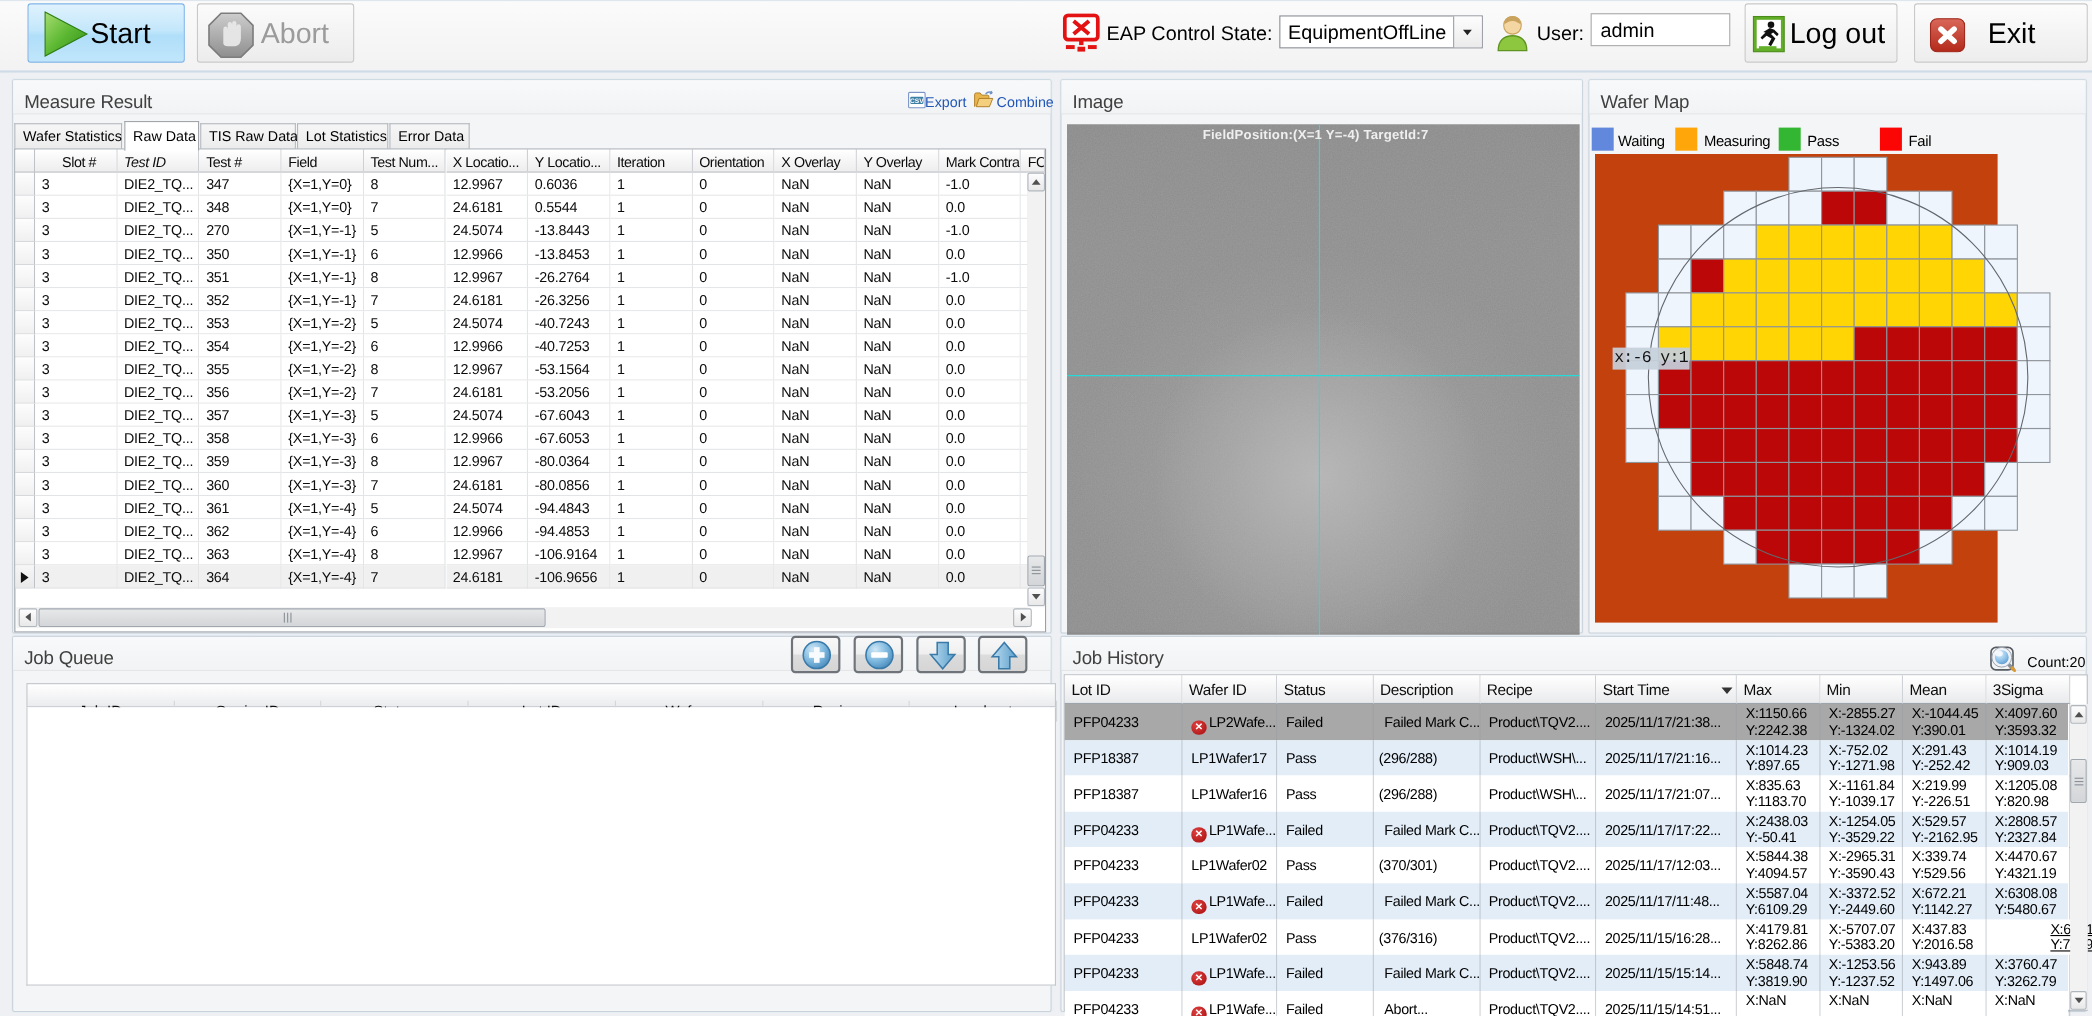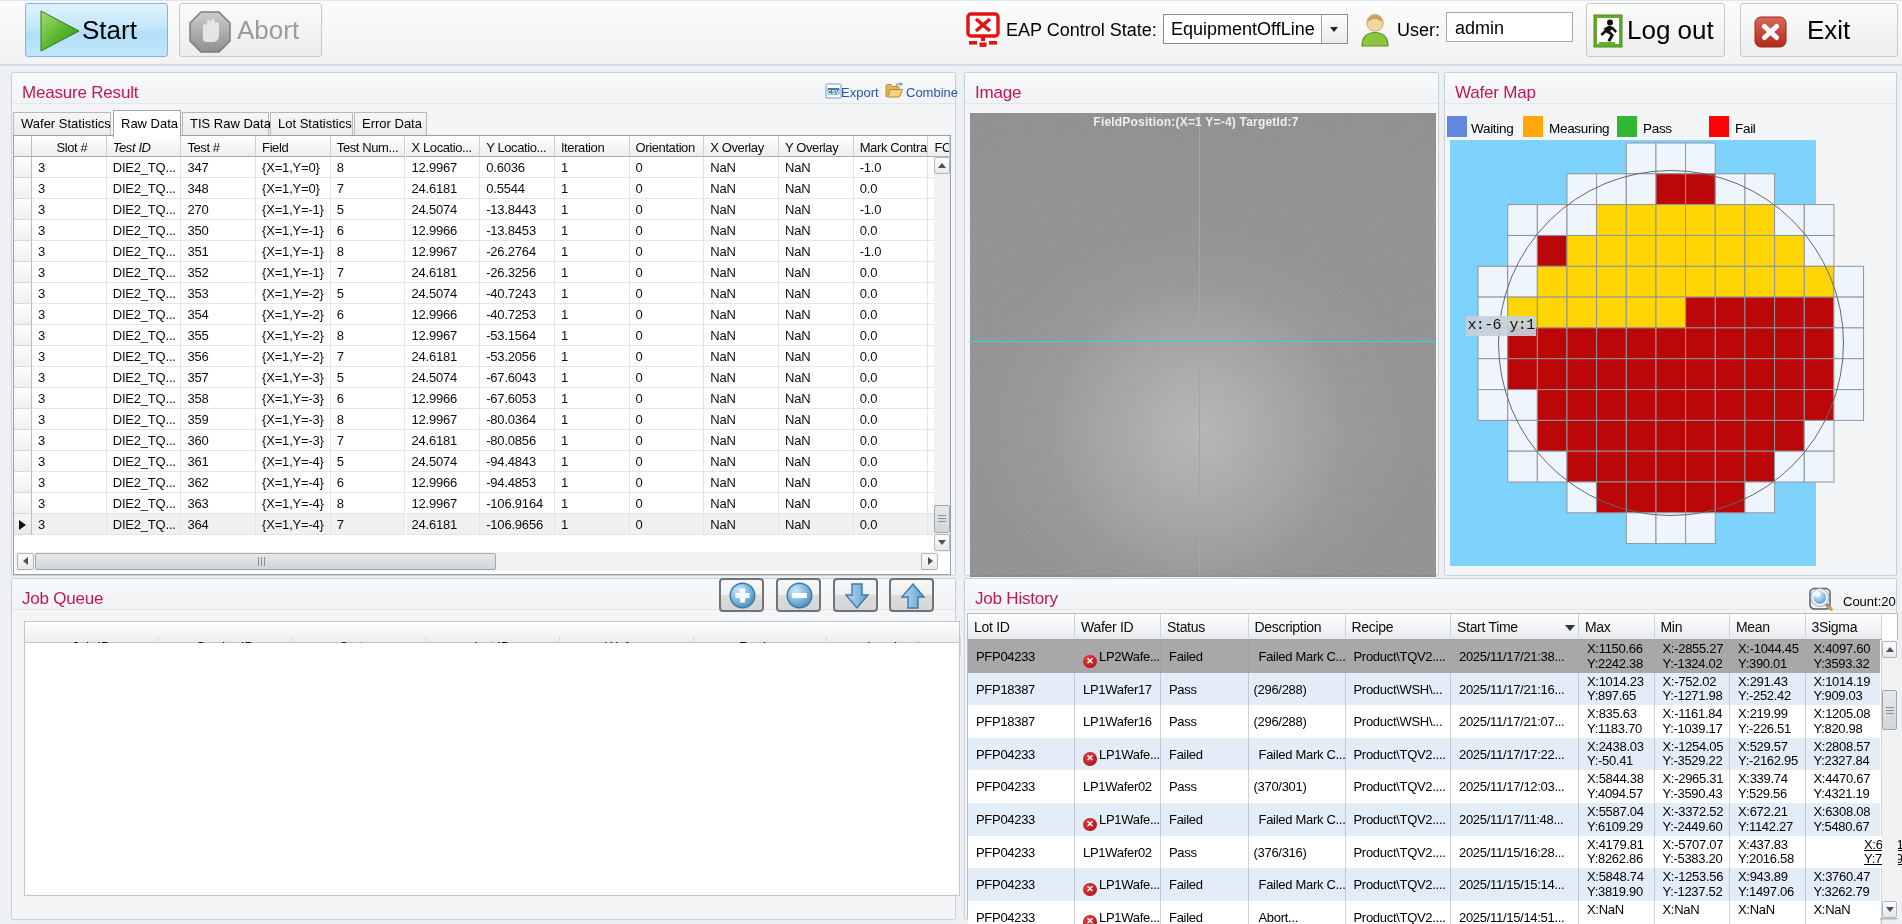--- a/index.html
+++ b/index.html
@@ -19,21 +19,21 @@
 #combo .cd{position:absolute;right:0;top:0;width:26px;height:28px;border-left:1px solid #9aa0a8;background:linear-gradient(#fdfdfd,#ebebeb);}
 #combo .cd:after{content:"";position:absolute;left:8px;top:12px;border-left:4.5px solid transparent;border-right:4.5px solid transparent;border-top:5.5px solid #222;}
 #userbox{left:1446px;top:11px;width:127px;height:30px;background:#fff;border:1px solid #a9a9a9;}
 #userbox span{position:absolute;left:8px;top:5px;font-size:18px;color:#000;}
 #btn-logout{left:1586px;top:2px;width:139px;height:54px;border:1px solid #c9c9c9;background:linear-gradient(#fcfcfc,#ededed);}
 #btn-logout span{font-size:26px;color:#000;margin-left:40px;}
 #btn-exit{left:1740px;top:2px;width:158px;height:54px;border:1px solid #c9c9c9;background:linear-gradient(#fcfcfc,#ededed);}
 #btn-exit span{font-size:26px;color:#000;margin-left:66px;}
 
 .panel{background:#f4f5f6;border:1px solid #c8d2dc;border-radius:2px;box-shadow:0 0 0 1px #e9eef3;}
-.ptitle{position:absolute;left:10px;top:10px;font-size:17px;color:#be185d;letter-spacing:-0.2px;}
+.ptitle{position:absolute;left:10px;top:10px;font-size:17px;color:#404040;letter-spacing:-0.2px;}
 .phead{position:absolute;left:0;top:0;width:100%;height:31px;background:linear-gradient(#f8f9fa,#f2f3f4);border-bottom:1px solid #e4e6e8;}
 #p-measure{left:11px;top:72px;width:945px;height:504px;}
 #p-queue{left:11px;top:578px;width:945px;height:342px;}
 #p-image{left:964px;top:72px;width:475px;height:504px;}
 #p-map{left:1444px;top:72px;width:453px;height:504px;}
 #p-history{left:964px;top:578px;width:933px;height:342px;}
 
 .link{font-size:13px;color:#2257b8;}
 
 .tab{position:absolute;top:39px;height:25px;white-space:nowrap;font-size:13px;color:#000;background:linear-gradient(#f6f6f6,#ebebeb);border:1px solid #b4b8bd;border-bottom:none;padding:3px 7px 0 7px;}
@@ -62,21 +62,21 @@
   radial-gradient(circle 150px at 49% 60%, rgba(182,182,182,.95) 0%, rgba(170,170,170,.6) 55%, rgba(155,155,155,0) 100%),
   radial-gradient(ellipse 260px 240px at 49% 60%, rgba(165,165,165,.75) 0%, rgba(150,150,150,0) 85%),
   radial-gradient(ellipse 560px 520px at 50% 48%, rgba(140,140,140,0) 55%, rgba(126,126,126,.5) 100%),
   linear-gradient(#8a8a8a 0%,#8d8d8d 20%,#8e8e8e 60%,#8b8b8b 100%);}
 #imgarea .hline{position:absolute;left:0;top:228px;width:100%;height:1px;background:#19e3e0;}
 #imgarea .vline{position:absolute;left:229px;top:0;width:1px;height:100%;background:#19e3e0;}
 #imgarea .flabel{position:absolute;left:-7px;top:2px;width:100%;text-align:center;font-size:12px;font-weight:bold;color:#efefef;letter-spacing:.2px;}
 
 .legsq{position:absolute;top:43px;width:20px;height:21px;}
 .legtx{position:absolute;top:48px;font-size:13.5px;color:#000;letter-spacing:-0.3px;}
-#maparea{left:5px;top:67px;width:366px;height:426px;background:#7dd3fc;}
+#maparea{left:5px;top:67px;width:366px;height:426px;background:#c2410c;}
 #wtip{position:absolute;left:16px;top:176px;width:70px;height:20px;background:rgba(198,208,220,.93);font-family:"Liberation Mono",monospace;font-size:15px;color:#111;text-align:center;line-height:20px;letter-spacing:-0.6px;white-space:nowrap;overflow:hidden;}
 
 #jhgrid{left:2px;top:34px;width:931px;height:306px;background:#fff;border:1px solid #b7bcc2;}
 .jhh{position:absolute;top:0;height:26px;background:linear-gradient(#ffffff,#e9eaec);border-right:1px solid #cfd2d6;border-bottom:1px solid #9ea4ab;font-size:14px;color:#0c0c0c;letter-spacing:-0.3px;padding:5px 0 0 6px;overflow:hidden;white-space:nowrap;}
 .jhc{position:absolute;height:33px;font-size:13px;color:#000;letter-spacing:-0.3px;padding:9px 0 0 5px;overflow:hidden;white-space:nowrap;border-right:1px solid rgba(150,155,162,.45);}
 .jh2{padding-top:2px;line-height:14.5px;padding-left:7px;font-size:13px;}
 .rowA{background:#e2edf8;}
 .rowW{background:#ffffff;}
 .rowS{background:#a8a8a8;}
 .failico{display:inline-block;width:13.5px;height:13.5px;border-radius:50%;background:radial-gradient(circle at 35% 30%,#de4040,#b71c1c 70%);color:#fff;font-size:9px;font-weight:bold;text-align:center;line-height:13.5px;vertical-align:-2.5px;margin-right:2.5px;}

